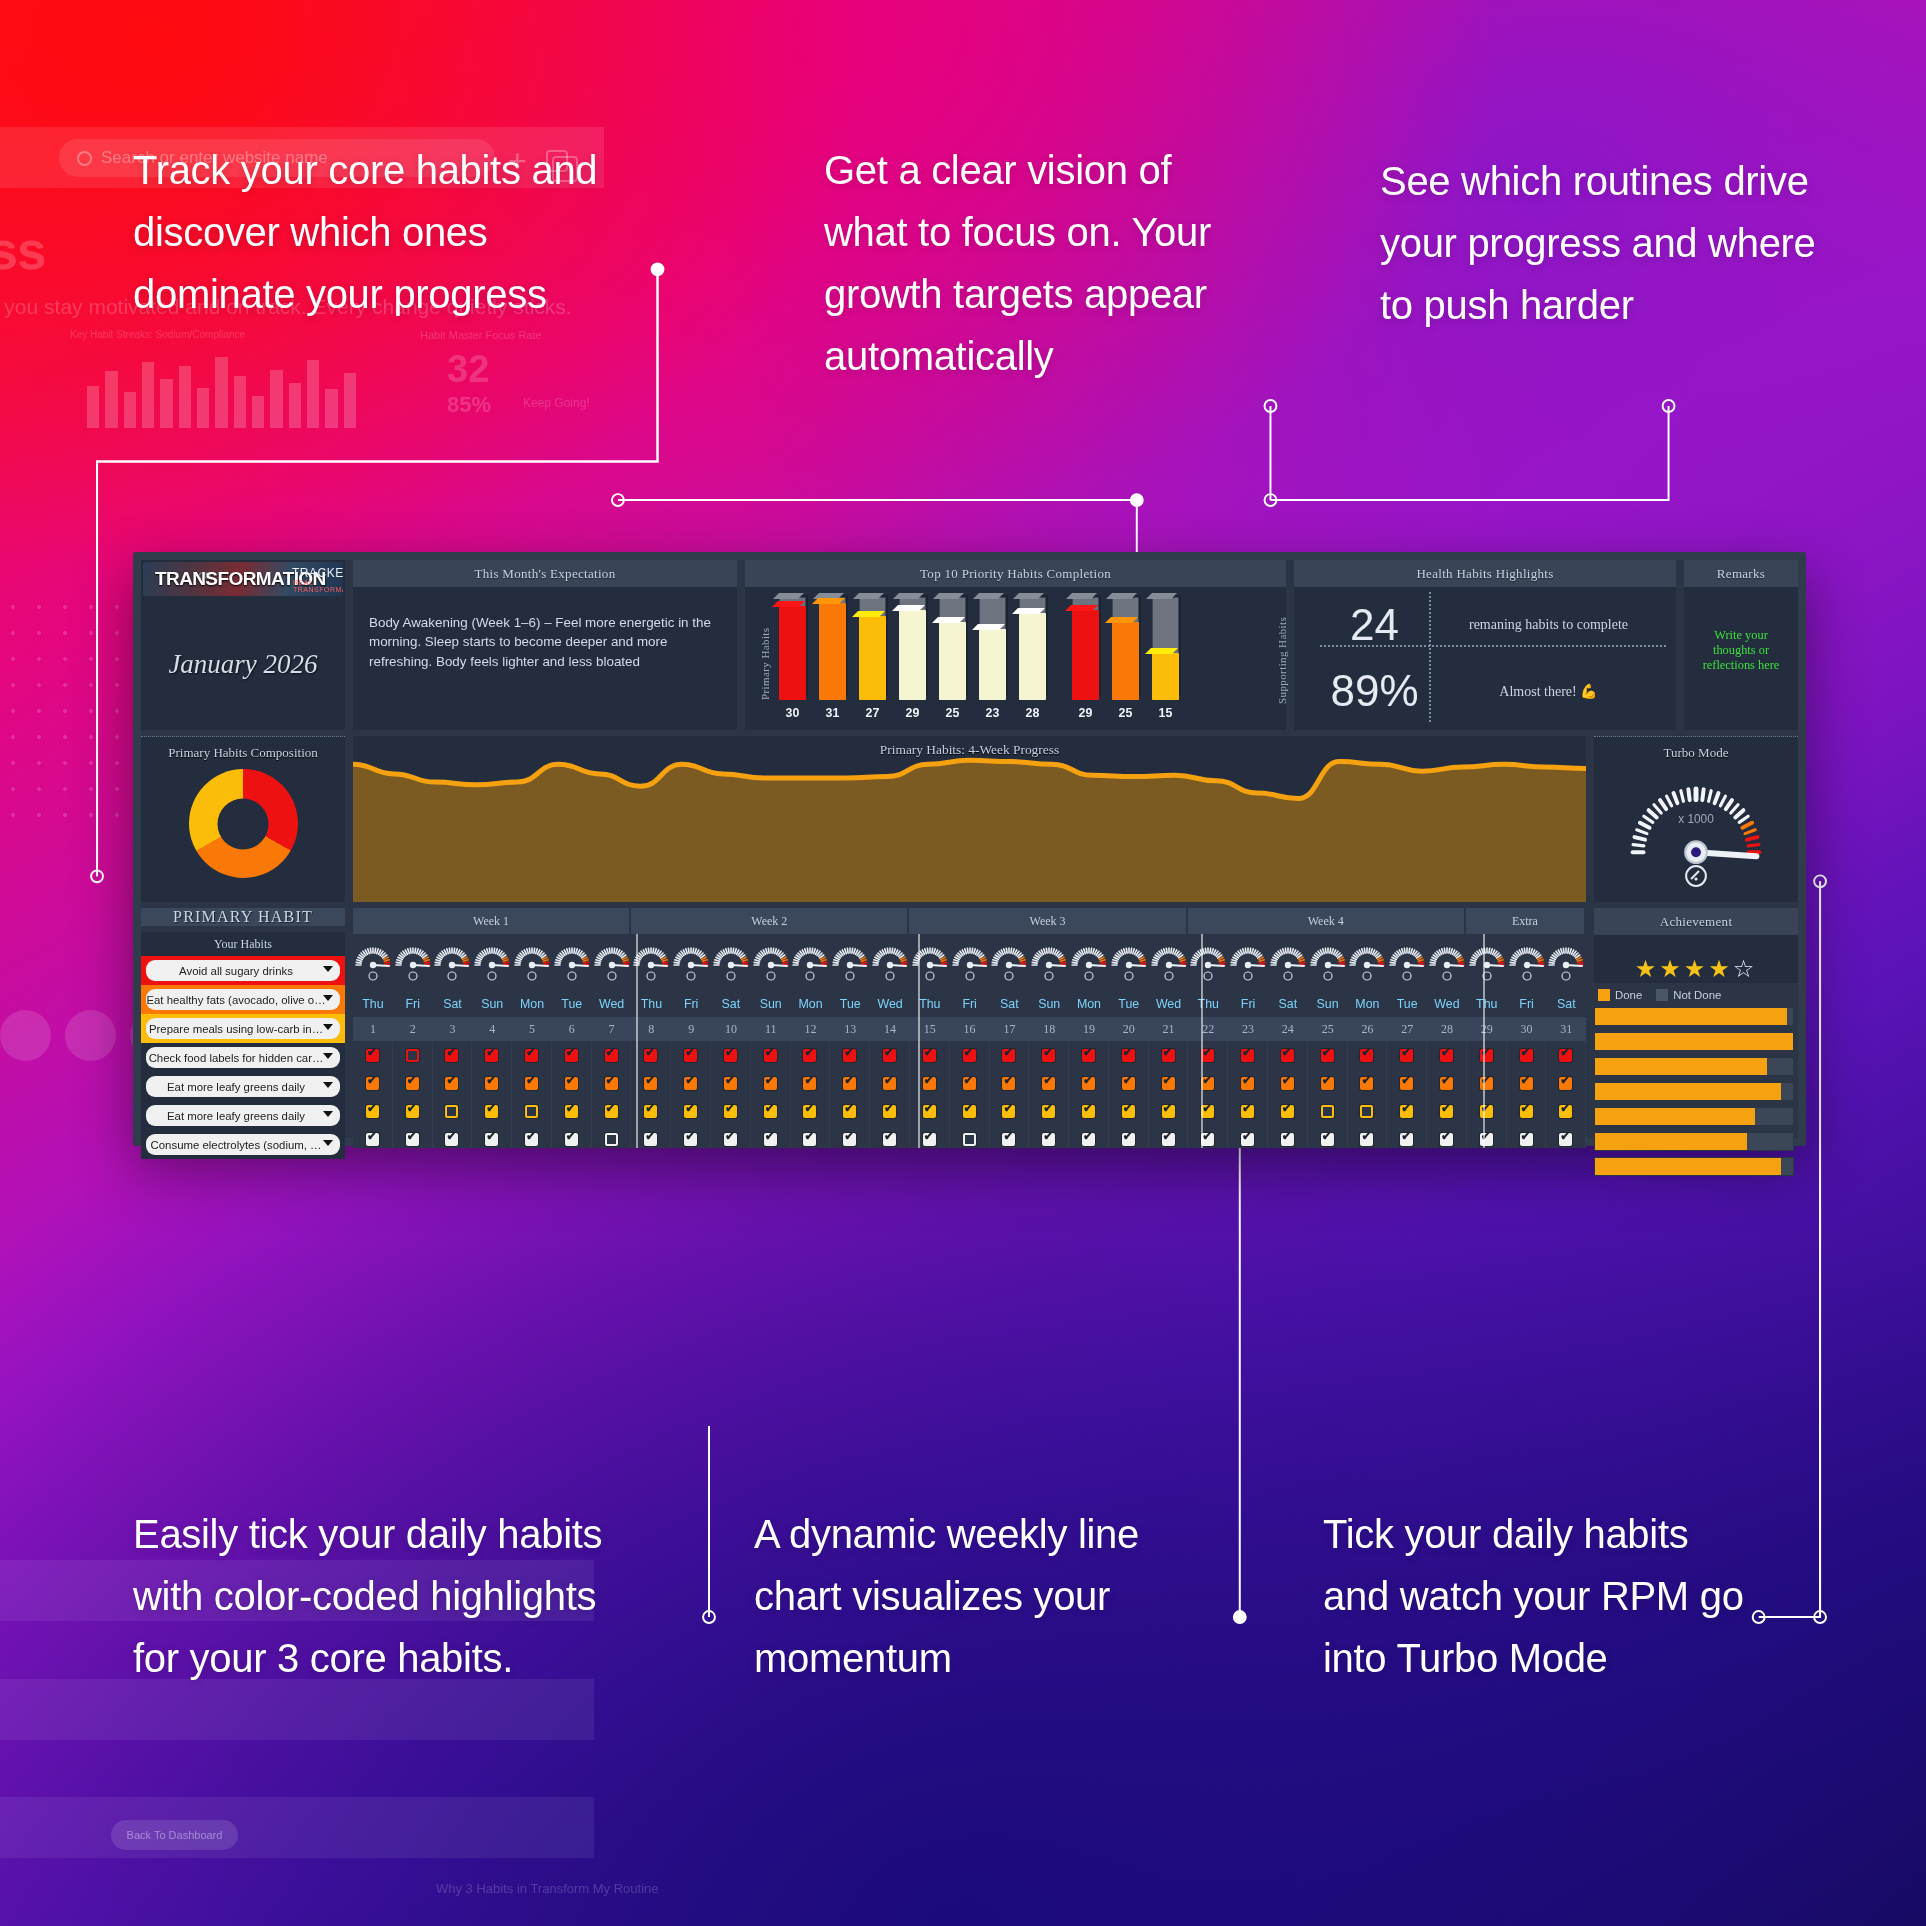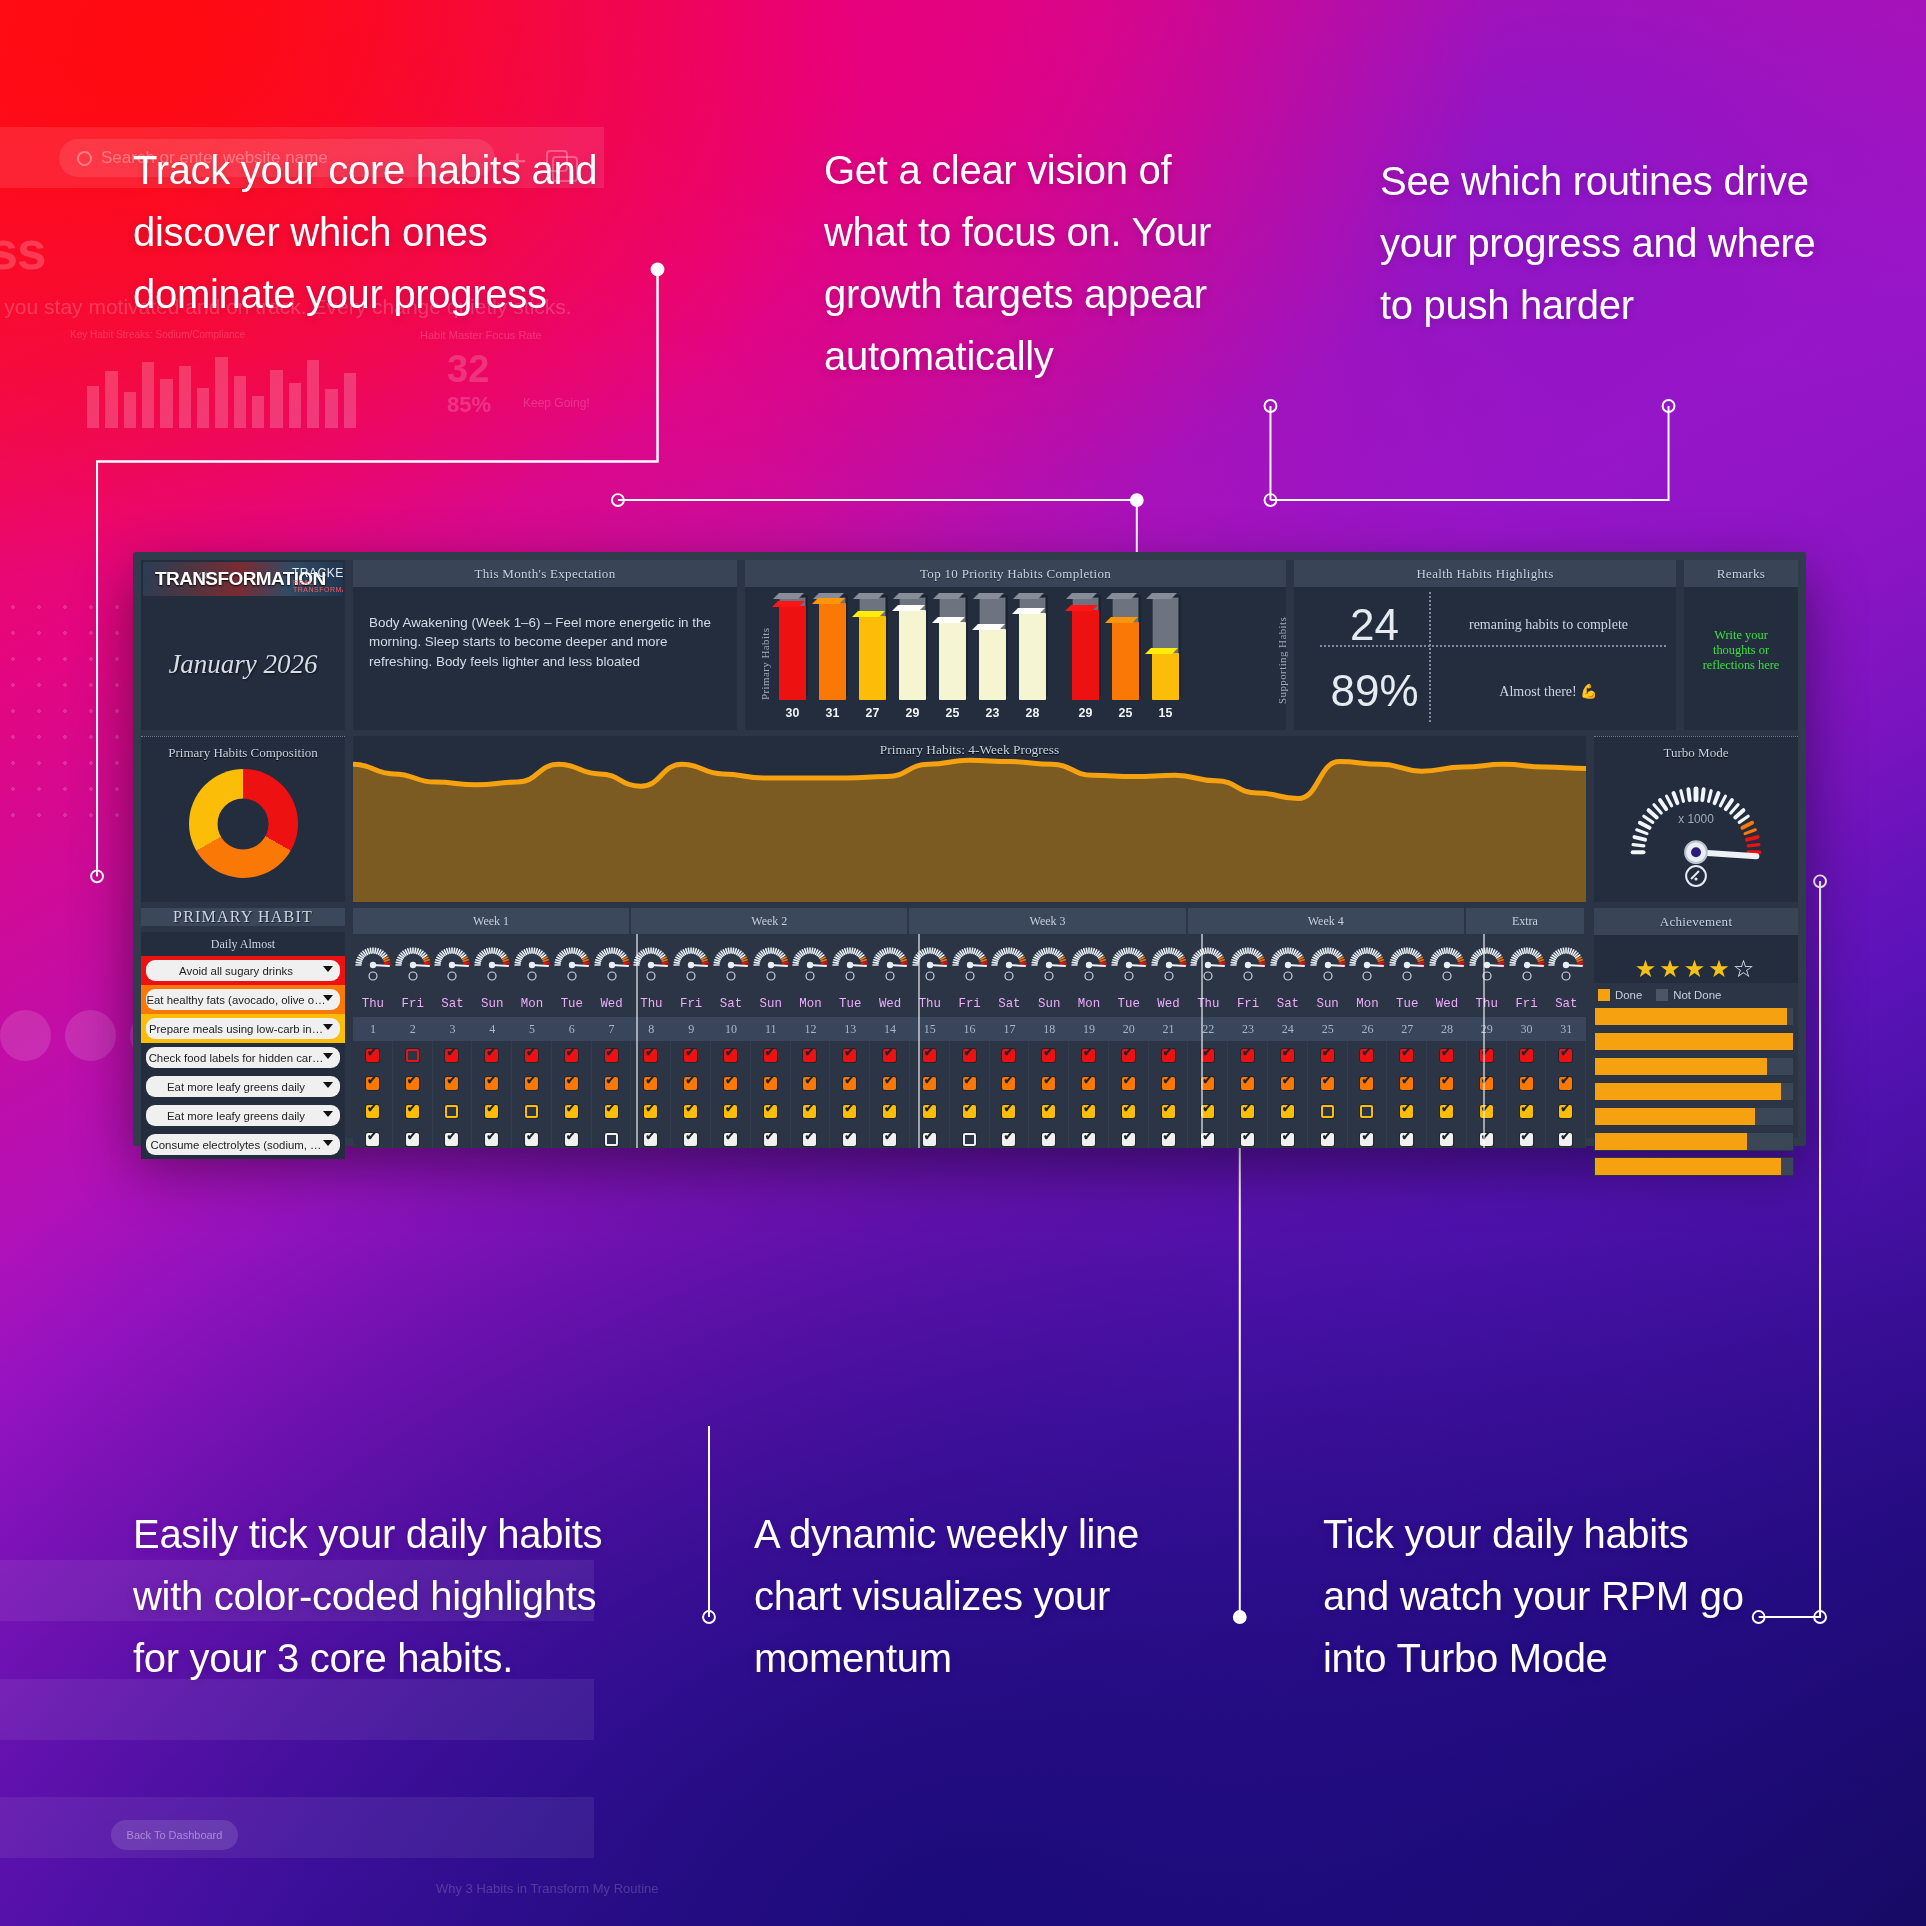--- a/index.html
+++ b/index.html
@@ -150,21 +150,21 @@
     padding: 0 20px 0 6px; white-space:nowrap; overflow:hidden;
   }
   .habit-sel .cv { position:absolute; right: 7px; top: 6px; border-left: 5px solid transparent;
     border-right: 5px solid transparent; border-top: 6px solid #111; }
   #gridwrap { flex: 1; background:#2b3545; position:relative; overflow:hidden; }
   #weekhdr { display:flex; height: 26px; }
   .wk { background:#3b475a; color:#c4cfde; font-family:"Liberation Serif",serif; font-size: 12px;
         display:flex; align-items:center; justify-content:center; margin-right:2px; }
   #gaugerow { display:flex; height: 57px; align-items:center; }
   #dayrow { display:flex; height: 26px; }
-  .dayname { color:#f0abfc; font-family:Liberation Mono, monospace; font-size: 12.4px; display:flex;
+  .dayname { color:#7dd3fc; font-family:Liberation Sans, sans-serif; font-size: 12.4px; display:flex;
              align-items:center; justify-content:center; }
   #numrow { display:flex; height: 24px; background:#39455a; }
   .daynum { color:#aab6c7; font-size: 12px; display:flex; align-items:center; justify-content:center;
             font-family:"Liberation Serif",serif; }
   .ckrow { display:flex; height: 28px; }
   .ckcell { display:flex; align-items:center; justify-content:center; border-right: 1px solid rgba(255,255,255,0.045); }
   .ck { width: 13px; height: 13px; border-radius: 2px; position:relative; box-shadow: 0 0 0 1px rgba(0,0,0,.25); }
   .ck.on::after { content:"✔"; position:absolute; left: 1px; top: -3px; font-size: 12px; color:#1c2430; line-height:1; font-weight:700;}
   .ck.off { background: transparent !important; border: 2px solid currentColor; }
   #rightcol { width: 204px; display:flex; flex-direction:column; gap:6px; }
@@ -425,21 +425,21 @@
           <circle cx="103" cy="119" r="1.6" fill="#e6ebf2"></circle>
         </g>
       </svg>
     </div>
   </div>
 
   <div id="row3">
     <div id="leftcol">
       <div id="primaryhabit">PRIMARY HABIT</div>
       <div id="dailyhabits">
-        <div class="hd">Daily Almost</div>
+        <div class="hd">Your Habits</div>
         <div id="habitlist">
               <div class="habit-row" style="background: rgb(238, 17, 17);">
                 <div class="habit-sel">
                   <span>Avoid all sugary drinks</span>
                   <span class="cv"></span>
                 </div>
               </div>
               <div class="habit-row" style="background: rgb(249, 120, 6);">
                 <div class="habit-sel">
                   <span>Eat healthy fats (avocado, olive o…</span>

